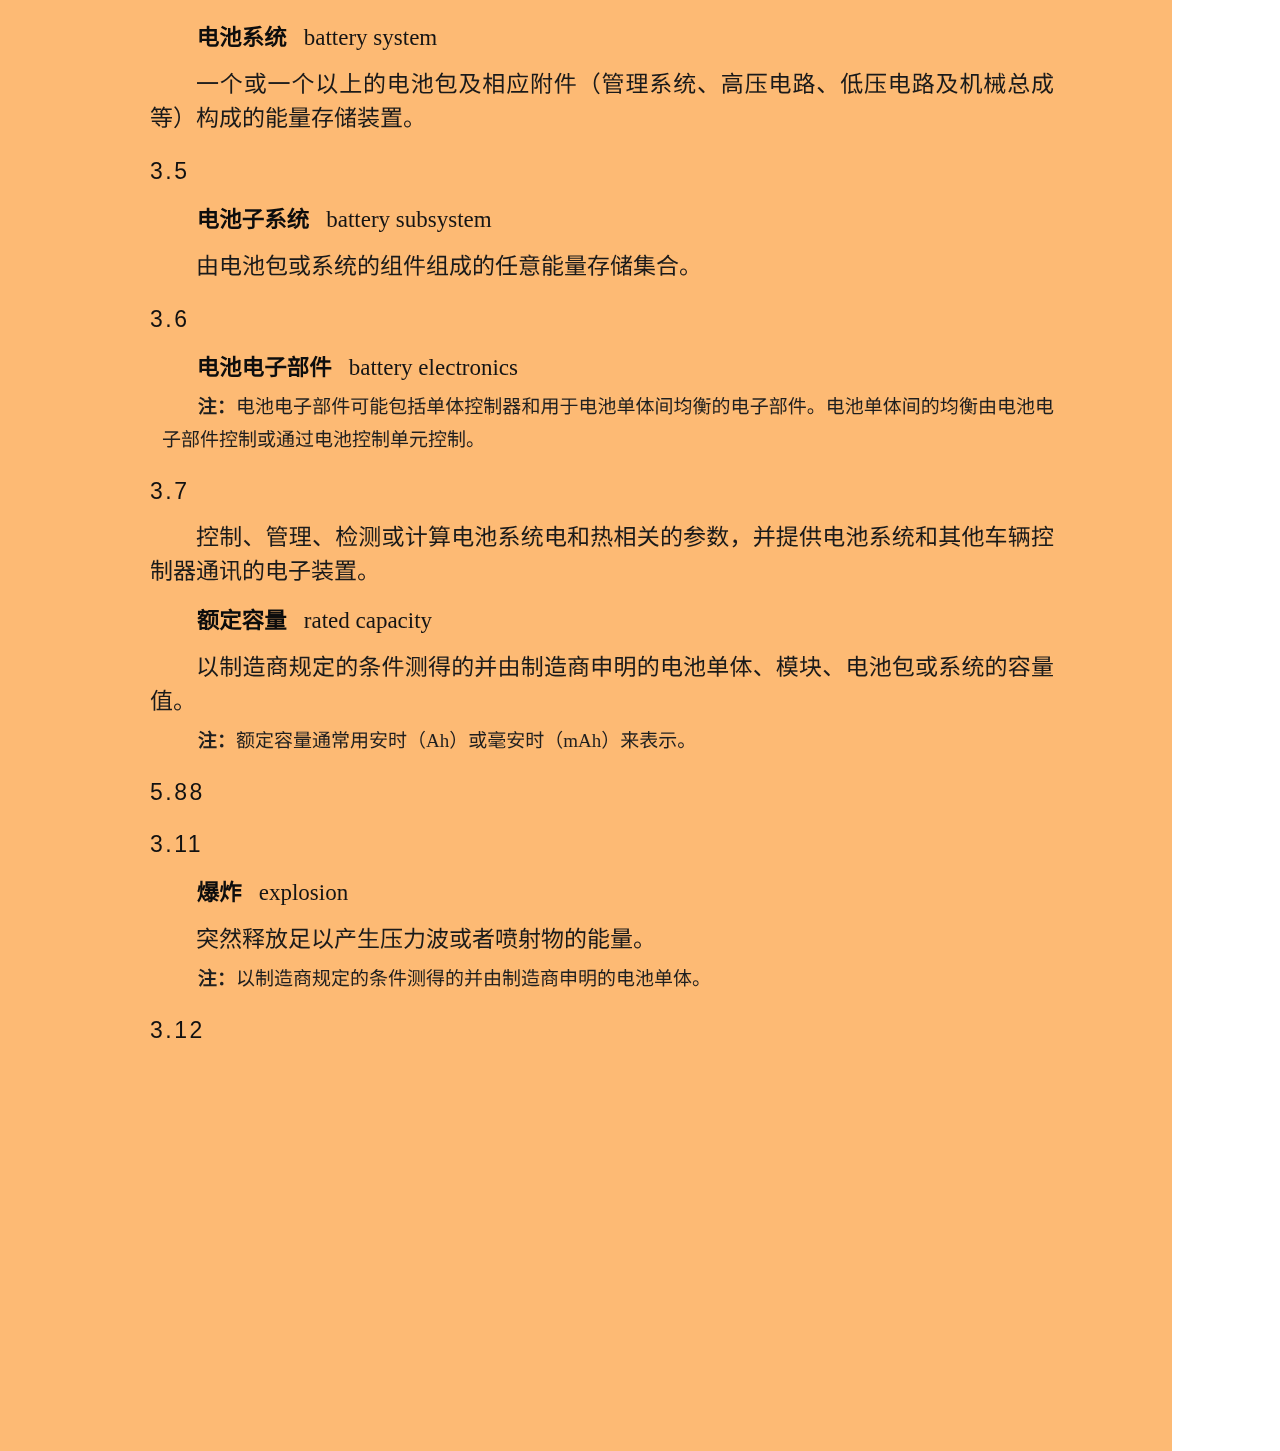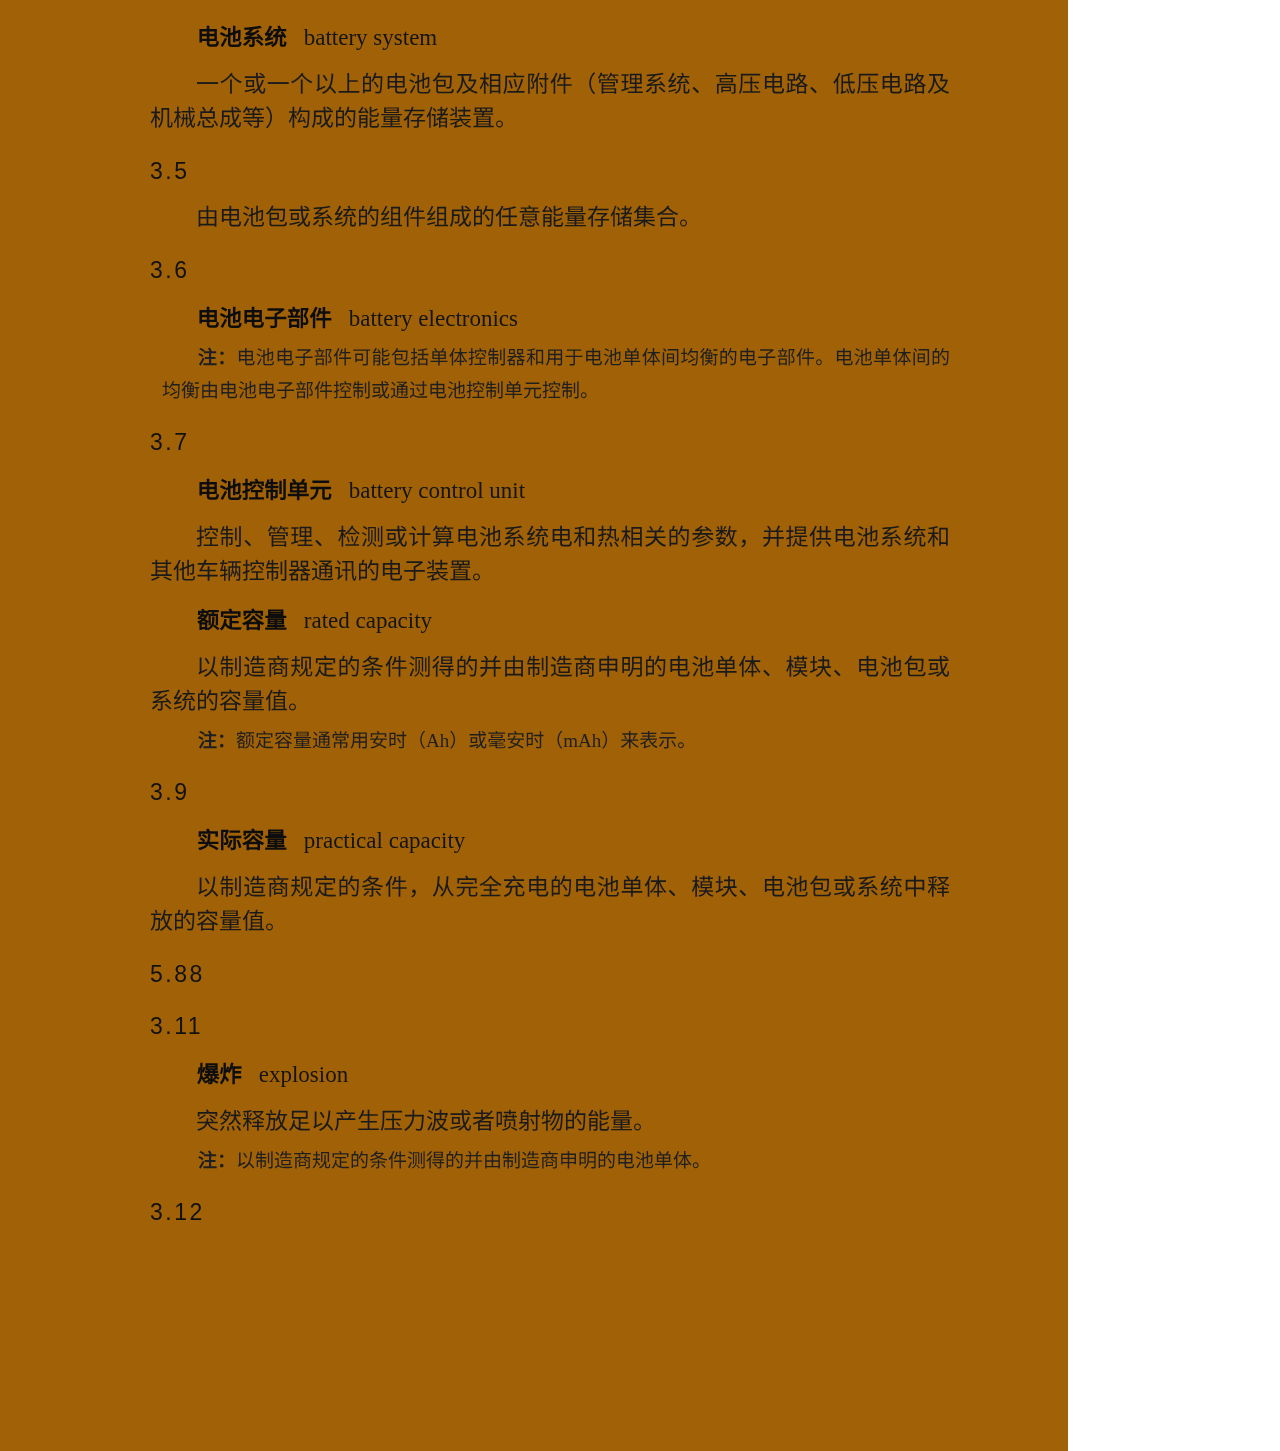--- a/index.html
+++ b/index.html
@@ -3,24 +3,24 @@
 <meta charset="utf-8">
 <style>
   html, body {
     margin: 0;
     padding: 0;
     background: #ffffff;
   }
   .page {
     position: relative;
     box-sizing: border-box;
-    width: 1068px;
+    width: 1172px;
     height: 1451px;
     overflow: hidden;
-    background: #a16207;
+    background: #fdba74;
     color: #161616;
     padding: 20px 118px 0 150px;
     font-family: "Liberation Serif", "DejaVu Serif", serif;
     font-size: 23px;
   }
   .clause-number {
     font-family: "Liberation Sans", "DejaVu Sans", sans-serif;
     font-size: 23px;
     letter-spacing: 2.5px;
     line-height: 34px;
@@ -76,58 +76,50 @@
   <div class="section first">
     <div class="term-line">
       <span class="term-zh">电池系统</span>
       <span class="term-en">battery system</span>
     </div>
     <p class="definition">一个或一个以上的电池包及相应附件（管理系统、高压电路、低压电路及机械总成等）构成的能量存储装置。</p>
   </div>
 
   <div class="section">
     <div class="clause-number">3.5</div>
+    <div class="term-line">
+      <span class="term-zh">电池子系统</span>
+      <span class="term-en">battery subsystem</span>
+    </div>
     <p class="definition">由电池包或系统的组件组成的任意能量存储集合。</p>
   </div>
 
   <div class="section">
     <div class="clause-number">3.6</div>
     <div class="term-line">
       <span class="term-zh">电池电子部件</span>
       <span class="term-en">battery electronics</span>
     </div>
     <p class="note"><span class="note-label">注：</span><span>电池电子部件可能包括单体控制器和用于电池单体间均衡的电子部件。电池单体间的均衡由电池电子部件控制或通过电池控制单元控制。</span></p>
   </div>
 
   <div class="section">
     <div class="clause-number">3.7</div>
-    <div class="term-line">
-      <span class="term-zh">电池控制单元</span>
-      <span class="term-en">battery control unit</span>
-    </div>
     <p class="definition">控制、管理、检测或计算电池系统电和热相关的参数，并提供电池系统和其他车辆控制器通讯的电子装置。</p>
   </div>
 
   <div class="section">
     <div class="term-line">
       <span class="term-zh">额定容量</span>
       <span class="term-en">rated capacity</span>
     </div>
     <p class="definition">以制造商规定的条件测得的并由制造商申明的电池单体、模块、电池包或系统的容量值。</p>
     <p class="note"><span class="note-label">注：</span><span>额定容量通常用安时（Ah）或毫安时（mAh）来表示。</span></p>
   </div>
 
-  <div class="section">
-    <div class="clause-number">3.9</div>
-    <div class="term-line">
-      <span class="term-zh">实际容量</span>
-      <span class="term-en">practical capacity</span>
-    </div>
-    <p class="definition">以制造商规定的条件，从完全充电的电池单体、模块、电池包或系统中释放的容量值。</p>
-  </div>
 
   <div class="section">
     <div class="clause-number">5.88</div>
   </div>
 
   <div class="section">
     <div class="clause-number">3.11</div>
     <div class="term-line">
       <span class="term-zh">爆炸</span>
       <span class="term-en">explosion</span>

